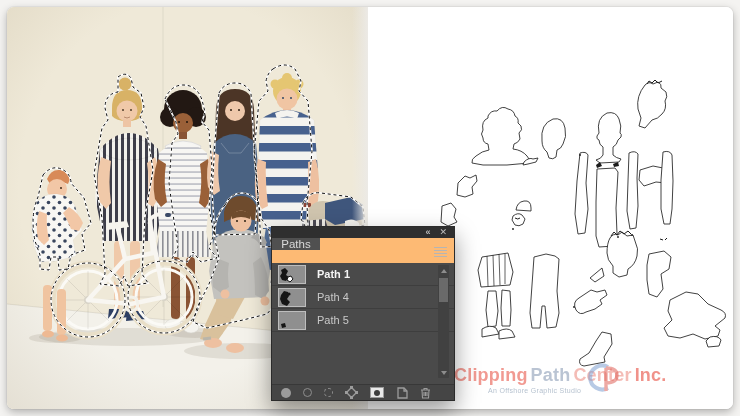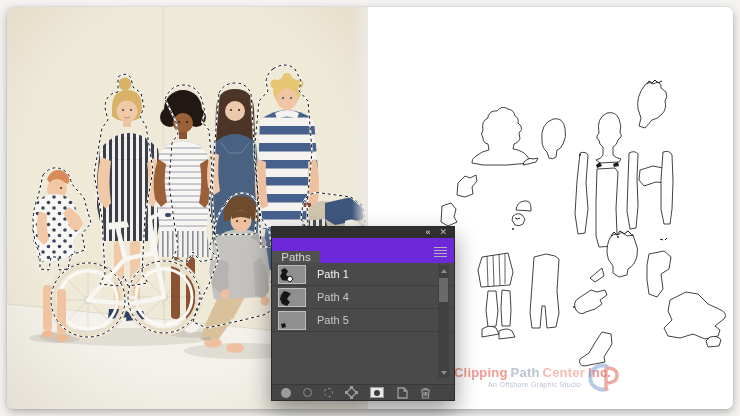--- a/index.html
+++ b/index.html
@@ -8,42 +8,42 @@
   .card { position:absolute; left:7px; top:7px; width:726px; height:402px; border-radius:7px; overflow:hidden;
           box-shadow:0 3px 9px rgba(0,0,0,.28), 0 0 0 1px rgba(0,0,0,.04); display:flex; background:#fff; }
   .photo-pane { position:relative; width:361px; height:402px; flex:none; background:#efe9d8; }
   .photo-pane svg { display:block; }
   .edge-fade { position:absolute; right:0; top:0; width:16px; height:100%; background:linear-gradient(90deg, rgba(236,234,230,0), #eceae6); }
   .canvas-pane { position:relative; width:365px; height:402px; flex:none; background:#ffffff; }
   .canvas-pane svg { display:block; }
 
   
   .watermark { position:absolute; left:86px; top:358px; width:220px; }
-  .wm-line { font-size:13px; font-weight:bold; letter-spacing:.2px; white-space:nowrap; opacity:.8; }
+  .wm-line { font-size:18px; font-weight:bold; letter-spacing:.2px; white-space:nowrap; opacity:.8; }
   .wm-line span { margin-right:3px; }
   .w1 { color:#ee8177; } .w2 { color:#a9b6c9; } .w3 { color:#f2aca4; } .w4 { color:#ed776d; }
   .wm-tagline { font-size:7px; color:#a8b6c6; opacity:.85; margin:1px 0 0 34px; letter-spacing:.3px; }
   .wm-logo { position:absolute; left:128px; top:-4px; opacity:.55; }
 
   
   .paths-panel { position:absolute; left:271px; top:226px; width:184px; height:175px; background:#464646;
                  border:1px solid #2b2b2b; box-shadow:0 10px 22px rgba(0,0,0,.4); font-size:11px; color:#cfcfcf; }
   .panel-titlebar { height:11px; background:#2f2f2f; display:flex; justify-content:flex-end; align-items:center; gap:10px; padding:0 7px; }
   .tb-ico { color:#bdbdbd; font-size:9px; line-height:9px; cursor:pointer; }
   .tb-ico.collapse { font-weight:bold; letter-spacing:-1px; }
-  .panel-tabs { height:25px; background:#6d28d9; display:flex; align-items:flex-end; position:relative; }
+  .panel-tabs { height:25px; background:#fdba74; display:flex; align-items:flex-start; position:relative; }
   .tab { width:48px; background:#505050; color:#d9d9d9; display:flex; align-items:center; justify-content:center;
          font-size:11.5px; cursor:pointer; }
   .panel-menu { position:absolute; right:7px; top:7px; width:13px; cursor:pointer; }
   .panel-menu i { display:block; height:1px; background:#b5b5b5; margin:2px 0; }
   .panel-list { position:relative; height:121px; background:#4a4a4a; overflow:hidden; }
   .path-row { height:23px; display:flex; align-items:center; gap:11px; padding-left:6px; border-bottom:1px solid #3e3e3e; cursor:pointer; }
   .thumb { width:28px; height:19px; background:#8f8f8f; border:1px solid #bdbdbd; flex:none; position:relative; overflow:hidden; }
   .row-label { color:#c9c9c9; }
-  .path-row.selected .row-label { color:#f4f4f4; font-weight:normal; }
+  .path-row.selected .row-label { color:#f4f4f4; font-weight:bold; }
   .scrollbar { position:absolute; right:5px; top:2px; width:11px; height:113px; background:#414141; border-radius:1px; }
   .sb-arrow { position:absolute; left:0; width:11px; height:9px; display:flex; align-items:center; justify-content:center; cursor:pointer; }
   .sb-arrow.up { top:1px; } .sb-arrow.down { bottom:1px; }
   .tri-up { width:0; height:0; border-left:3px solid transparent; border-right:3px solid transparent; border-bottom:4px solid #8d8d8d; }
   .tri-down { width:0; height:0; border-left:3px solid transparent; border-right:3px solid transparent; border-top:4px solid #8d8d8d; }
   .sb-thumb { position:absolute; left:1px; top:13px; width:9px; height:24px; background:#6a6a6a; cursor:grab; }
   .panel-toolbar { height:16px; background:#454545; border-top:1px solid #383838; display:flex; align-items:center; gap:12px; padding:0 0 0 9px; }
   .tool { display:flex; align-items:center; justify-content:center; cursor:pointer; flex:none; }
   .c-fill { width:10px; height:10px; border-radius:50%; background:#9c9c9c; }
   .c-stroke { width:9px; height:9px; border-radius:50%; border:1.5px solid #8e8e8e; }

